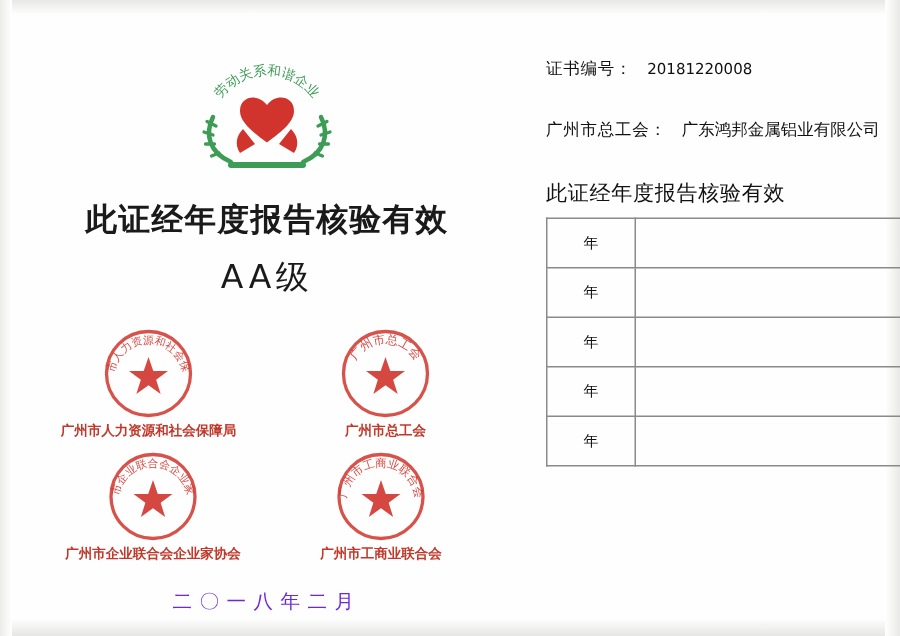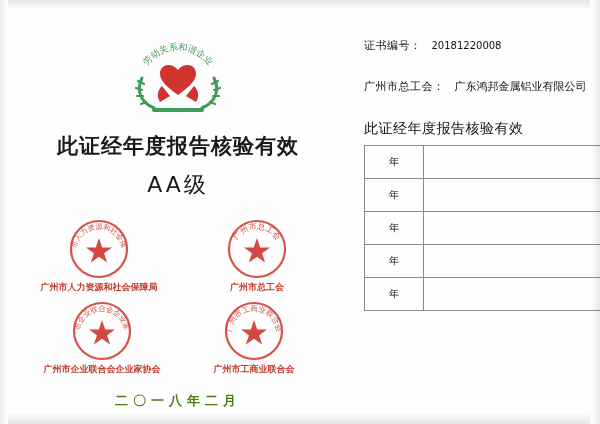--- a/index.html
+++ b/index.html
@@ -107,22 +107,21 @@
     margin-top: 1px;
     font-size: 9px;
     color: #c0392b;
     white-space: nowrap;
     font-weight: bold;
   }
   .issue-date {
     margin-top: 16px;
     font-size: 13px;
     letter-spacing: 5px;
-    color: #4d7c0f;
-    font-weight: bold;
+    color: #6d28d9;
   }
 
   
   .right-panel {
     position: absolute;
     left: 364px;
     top: 38px;
     width: 222px;
   }
   .field-row {

